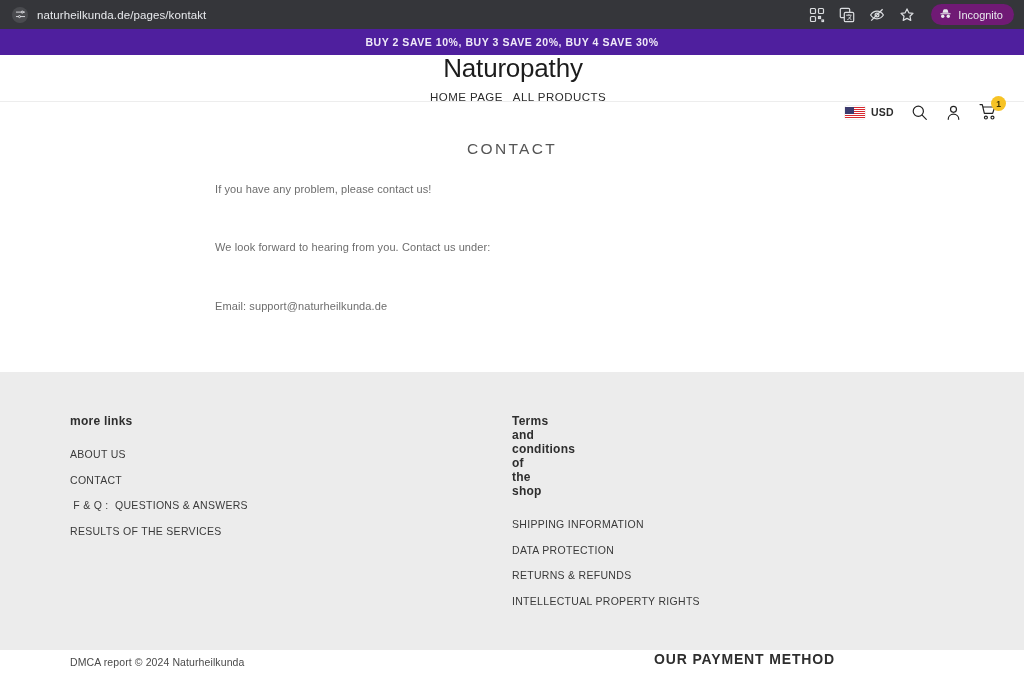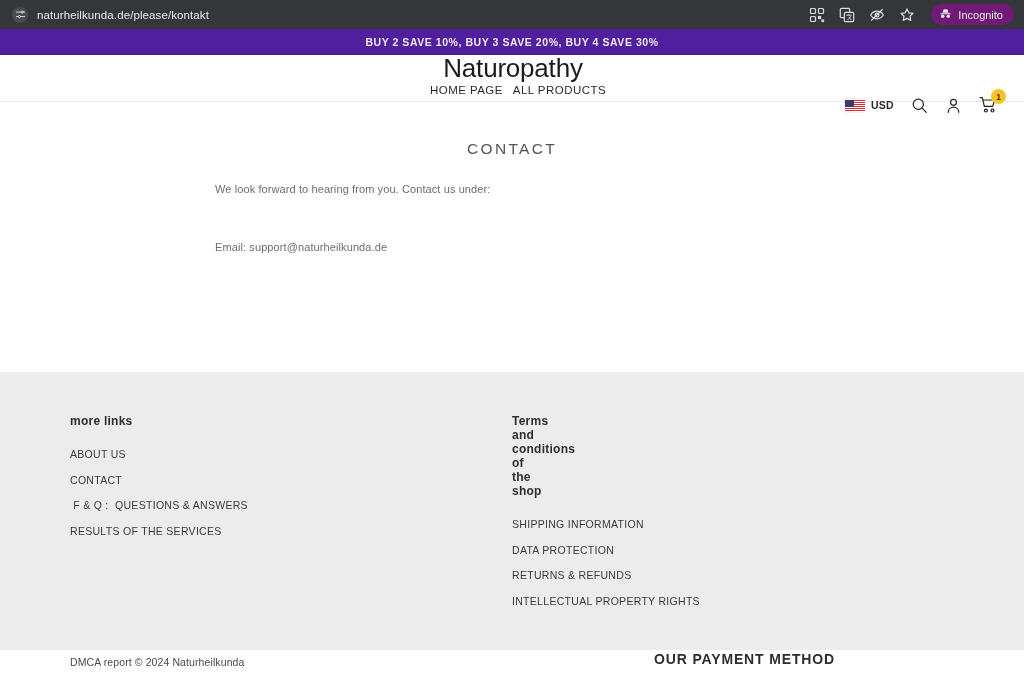--- a/index.html
+++ b/index.html
@@ -68,21 +68,21 @@
     flex-direction: column;
   }
   .logo {
     font-size: 26px;
     font-weight: 300;
     letter-spacing: -.2px;
     color: #1c1c1c;
     line-height: 1;
     margin-right: 10px;
   }
-  .nav { display: flex; align-items: center; gap: 10px; margin-top: 3px; }
+  .nav { display: flex; align-items: center; gap: 10px; margin-top: 10px; }
   .nav-item {
     font-size: 11.5px;
     letter-spacing: .45px;
     color: #2b2b2b;
     text-transform: uppercase;
   }
   .header-right {
     margin-left: auto;
     display: flex; align-items: center; gap: 17px;
   }
@@ -173,21 +173,21 @@
     <span class="url-icon">
       <svg width="11" height="11" viewBox="0 0 16 16" fill="none" stroke="#d8dade" stroke-width="1.4" stroke-linecap="round">
         <line x1="2" y1="4.5" x2="9" y2="4.5"></line>
           <line x1="12" y1="4.5" x2="14" y2="4.5"></line>
         <circle cx="10.6" cy="4.5" r="1.5" fill="none"></circle>
         <line x1="2" y1="11" x2="5" y2="11"></line>
           <line x1="8.2" y1="11" x2="14" y2="11"></line>
         <circle cx="6.6" cy="11" r="1.5" fill="none"></circle>
       </svg>
     </span>
-    <span class="url-text">naturheilkunda.de/please/kontakt</span>
+    <span class="url-text">naturheilkunda.de/pages/kontakt</span>
   </div>
 
   <div class="chrome-icons">
     <span class="chrome-icon">
       <svg width="16" height="16" viewBox="0 0 16 16" fill="none" stroke="#e8eaed" stroke-width="1.2">
         <rect x="1.5" y="1.5" width="5" height="5" rx="1"></rect>
         <rect x="9.5" y="1.5" width="5" height="5" rx="1"></rect>
         <rect x="1.5" y="9.5" width="5" height="5" rx="1"></rect>
         <rect x="9.5" y="9.5" width="2" height="2"></rect>
           <rect x="13" y="13" width="1.5" height="1.5"></rect>
@@ -280,20 +280,21 @@
           <circle cx="15.6" cy="16.4" r="1.7"></circle>
       </svg>
       <span class="cart-badge">1</span>
     </a>
   </div>
 </div>
 
 <div class="page">
   <h1 class="page-title">CONTACT</h1>
   <div class="content">
+    <p>If you have any problem, please contact us!</p>
     <p>We look forward to hearing from you. Contact us under:</p>
     <p>Email: support@naturheilkunda.de</p>
   </div>
 </div>
 
 <div class="footer">
   <div class="footer-cols">
 
     <div class="footer-col left">
       <div class="footer-heading">more links</div>

